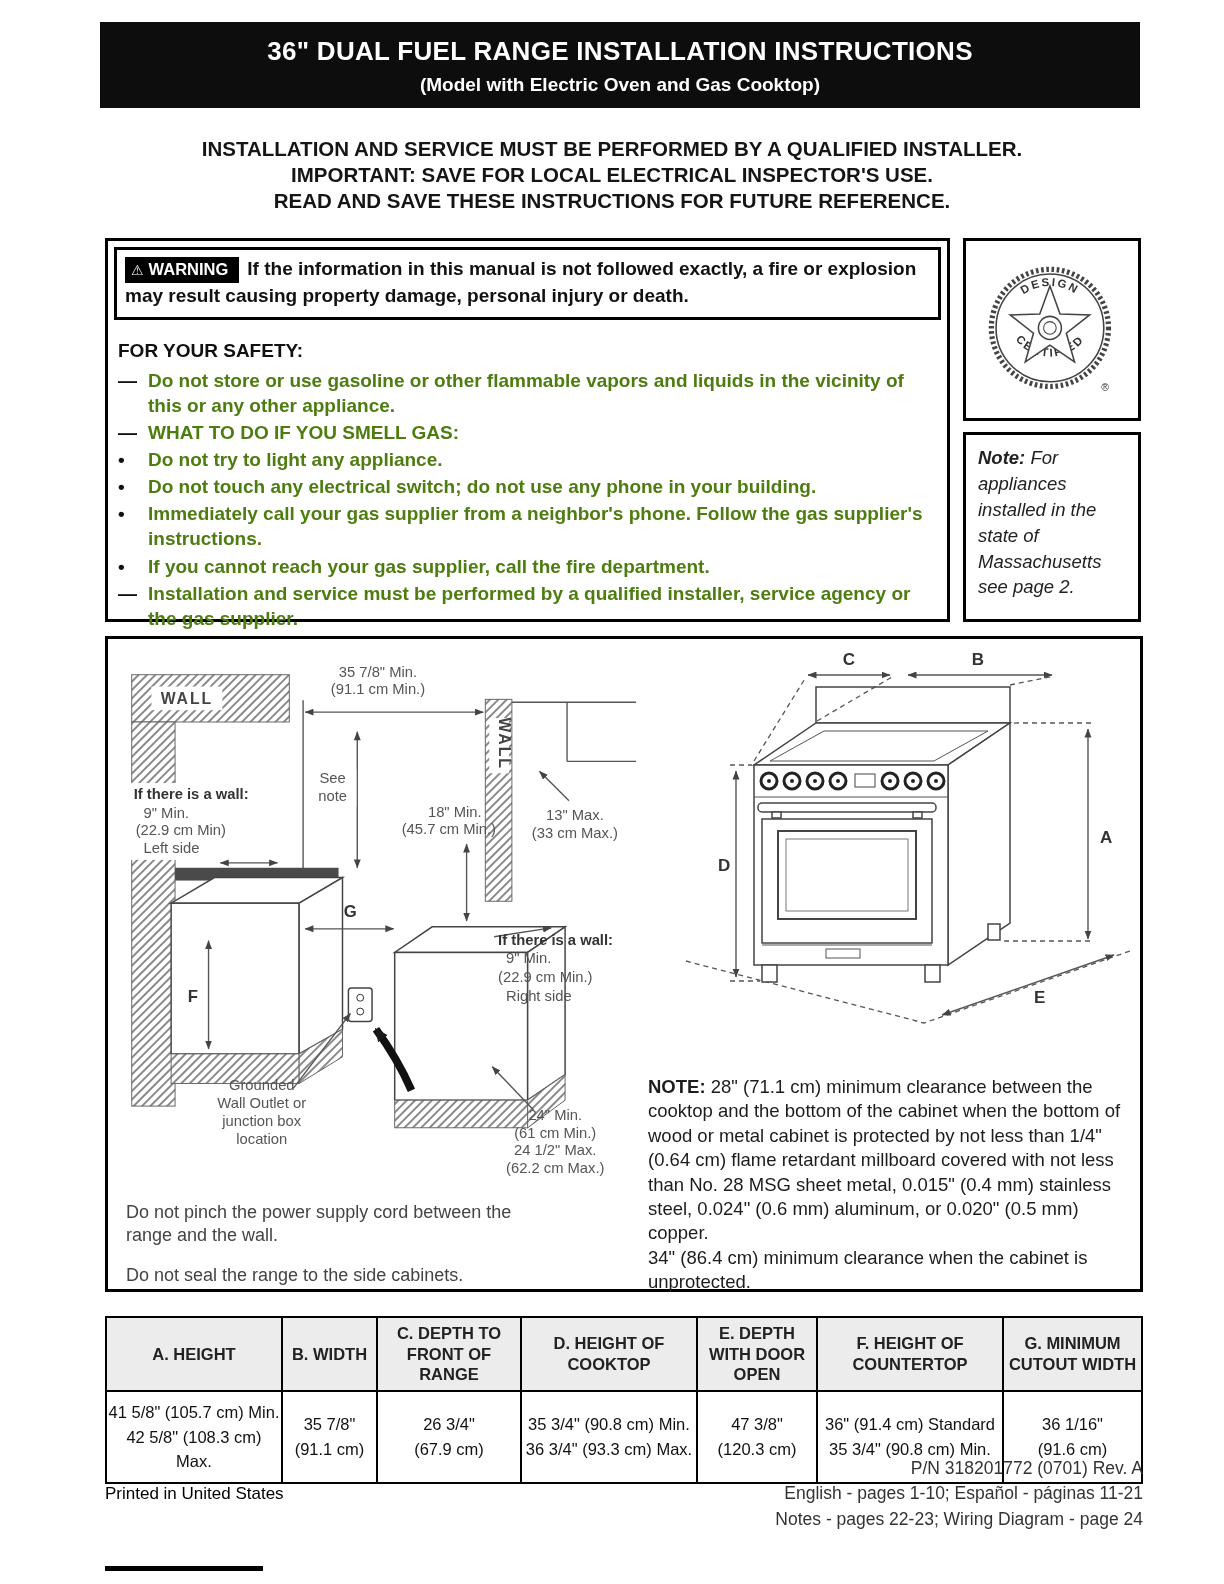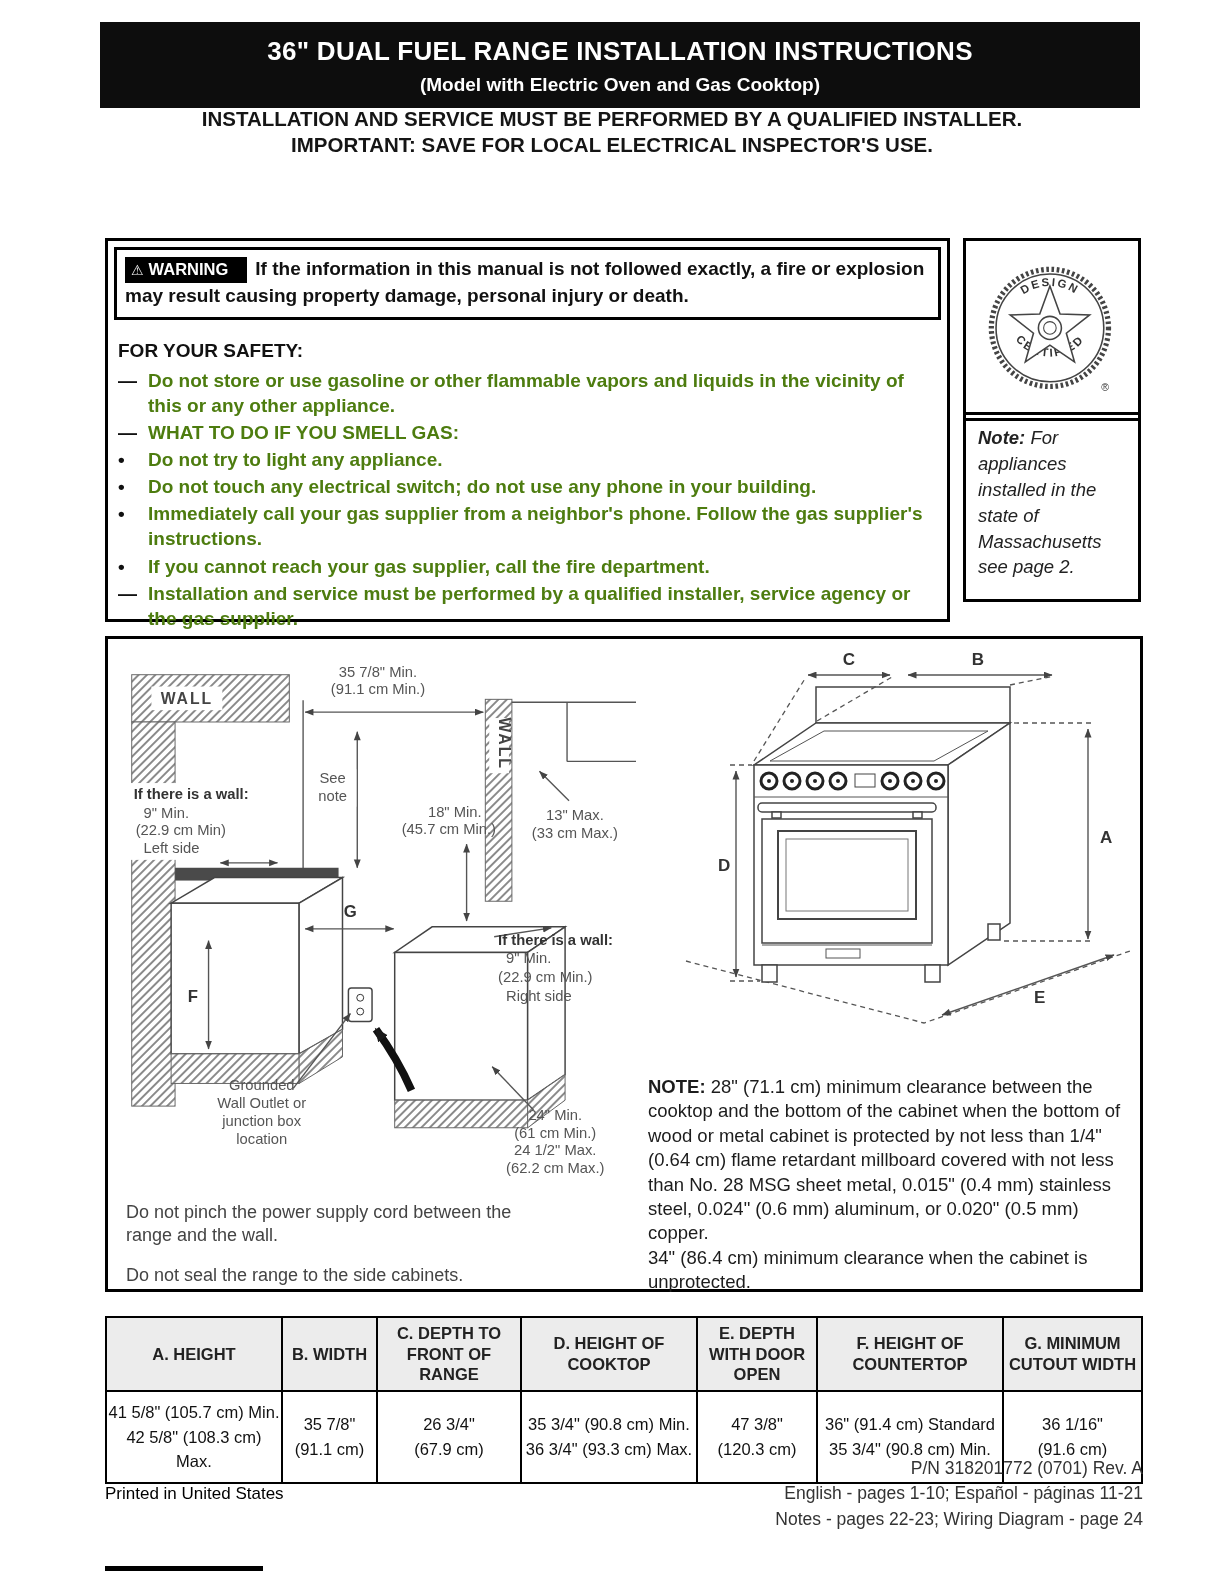--- a/index.html
+++ b/index.html
@@ -6,40 +6,40 @@
   .page {
     position:relative; width:1224px; height:1584px; background:#ffffff;
     font-family:"Liberation Sans","DejaVu Sans",sans-serif; color:#111; overflow:hidden;
   }
   
   .titlebar { position:absolute; left:100px; top:22px; width:1040px; height:86px;
     background:#0d0d0d; color:#fff; text-align:center; }
   .titlebar .title { font-size:26px; font-weight:bold; padding-top:14px; letter-spacing:0.3px; }
   .titlebar .subtitle { font-size:19px; font-weight:bold; padding-top:7px; }
   
-  .notices { position:absolute; left:0; top:106px; width:1224px; text-align:center; }
+  .notices { position:absolute; left:0; top:136px; width:1224px; text-align:center; }
   .notices .nline { font-size:20.5px; font-weight:bold; line-height:26px; color:#151515; }
   
   .safety-outer { position:absolute; left:105px; top:238px; width:845px; height:384px;
     border:3px solid #000; box-sizing:border-box; }
   .warning-box { border:3px solid #000; margin:6px; padding:6px 10px 8px 8px;
     font-size:19px; font-weight:bold; line-height:1.38; color:#111; }
-  .warn-badge { background:#000; color:#fff; display:inline-block; padding:1px 19px 2px 6px;
+  .warn-badge { background:#000; color:#fff; display:inline-block; padding:1px 11px 2px 6px;
     font-size:16.5px; margin-right:8px; vertical-align:baseline; }
   .warn-icon { margin-right:5px; font-size:14px; }
   .safety-heading { font-size:19px; font-weight:bold; margin:20px 10px 5px 10px; }
   .safety-item { display:flex; padding:1px 10px 1px 10px; }
   .safety-item .marker { width:30px; flex:none; font-weight:bold; font-size:19px; line-height:1.32; }
   .safety-item .stext { font-weight:bold; font-size:19px; line-height:1.32; color:#4d7c0f; }
   
   .cert-box { position:absolute; left:963px; top:238px; width:178px; height:183px;
     border:3px solid #000; box-sizing:border-box; display:flex; align-items:center; justify-content:center; }
   .seal-t { font-size:11px; font-weight:bold; letter-spacing:2px; fill:#333; }
   .seal-r { font-size:10px; fill:#333; }
-  .mass-box { position:absolute; left:963px; top:412px; width:178px; height:190px;
+  .mass-box { position:absolute; left:963px; top:432px; width:178px; height:190px;
     border:3px solid #000; box-sizing:border-box; padding:10px 12px; font-style:italic;
     font-size:18.5px; line-height:1.4; color:#222; }
   .mass-box .mlabel { font-weight:bold; }
   
   .diagram-box { position:absolute; left:105px; top:636px; width:1038px; height:656px;
     border:3px solid #000; box-sizing:border-box; }
   .svg-left { position:absolute; left:6px; top:6px; }
   .svg-right { position:absolute; left:528px; top:8px; }
   .dg-t { font-size:15px; fill:#555; }
   .dg-b { font-size:15px; font-weight:bold; fill:#333; }
@@ -76,20 +76,21 @@
 <div class="page">
 
   <header class="titlebar">
     <div class="title">36" DUAL FUEL RANGE INSTALLATION INSTRUCTIONS</div>
     <div class="subtitle">(Model with Electric Oven and Gas Cooktop)</div>
   </header>
 
   <section class="notices">
     <div class="nline">INSTALLATION AND SERVICE MUST BE PERFORMED BY A QUALIFIED INSTALLER.</div>
     <div class="nline">IMPORTANT: SAVE FOR LOCAL ELECTRICAL INSPECTOR'S USE.</div>
+    <div class="nline">READ AND SAVE THESE INSTRUCTIONS FOR FUTURE REFERENCE.</div>
   </section>
 
   <section class="safety-outer">
     <p class="warning-box">
       <span class="warn-badge"><span class="warn-icon">⚠</span><span>WARNING</span></span><span>If the information in this manual is not followed exactly, a fire or explosion may result causing property damage, personal injury or death.</span>
     </p>
     <div class="safety-heading">FOR YOUR SAFETY:</div>
     <div class="safety-item">
       <span class="marker">—</span>
       <span class="stext">Do not store or use gasoline or other flammable vapors and liquids in the vicinity of this or any other appliance.</span>

